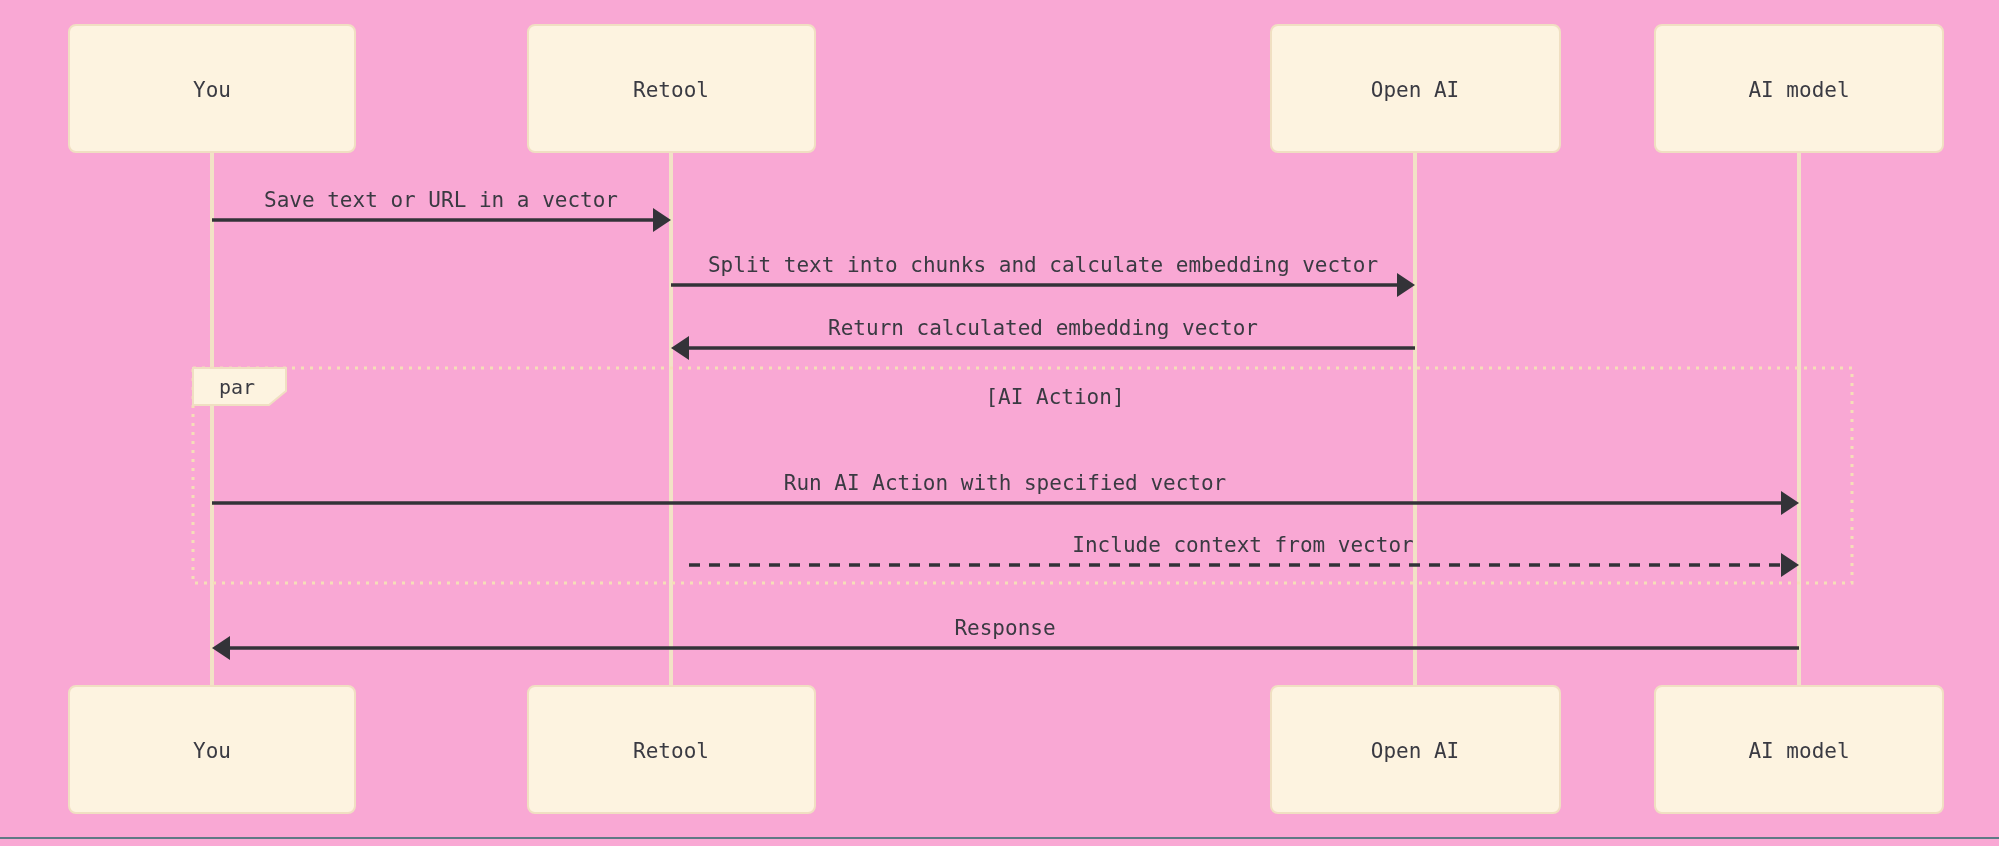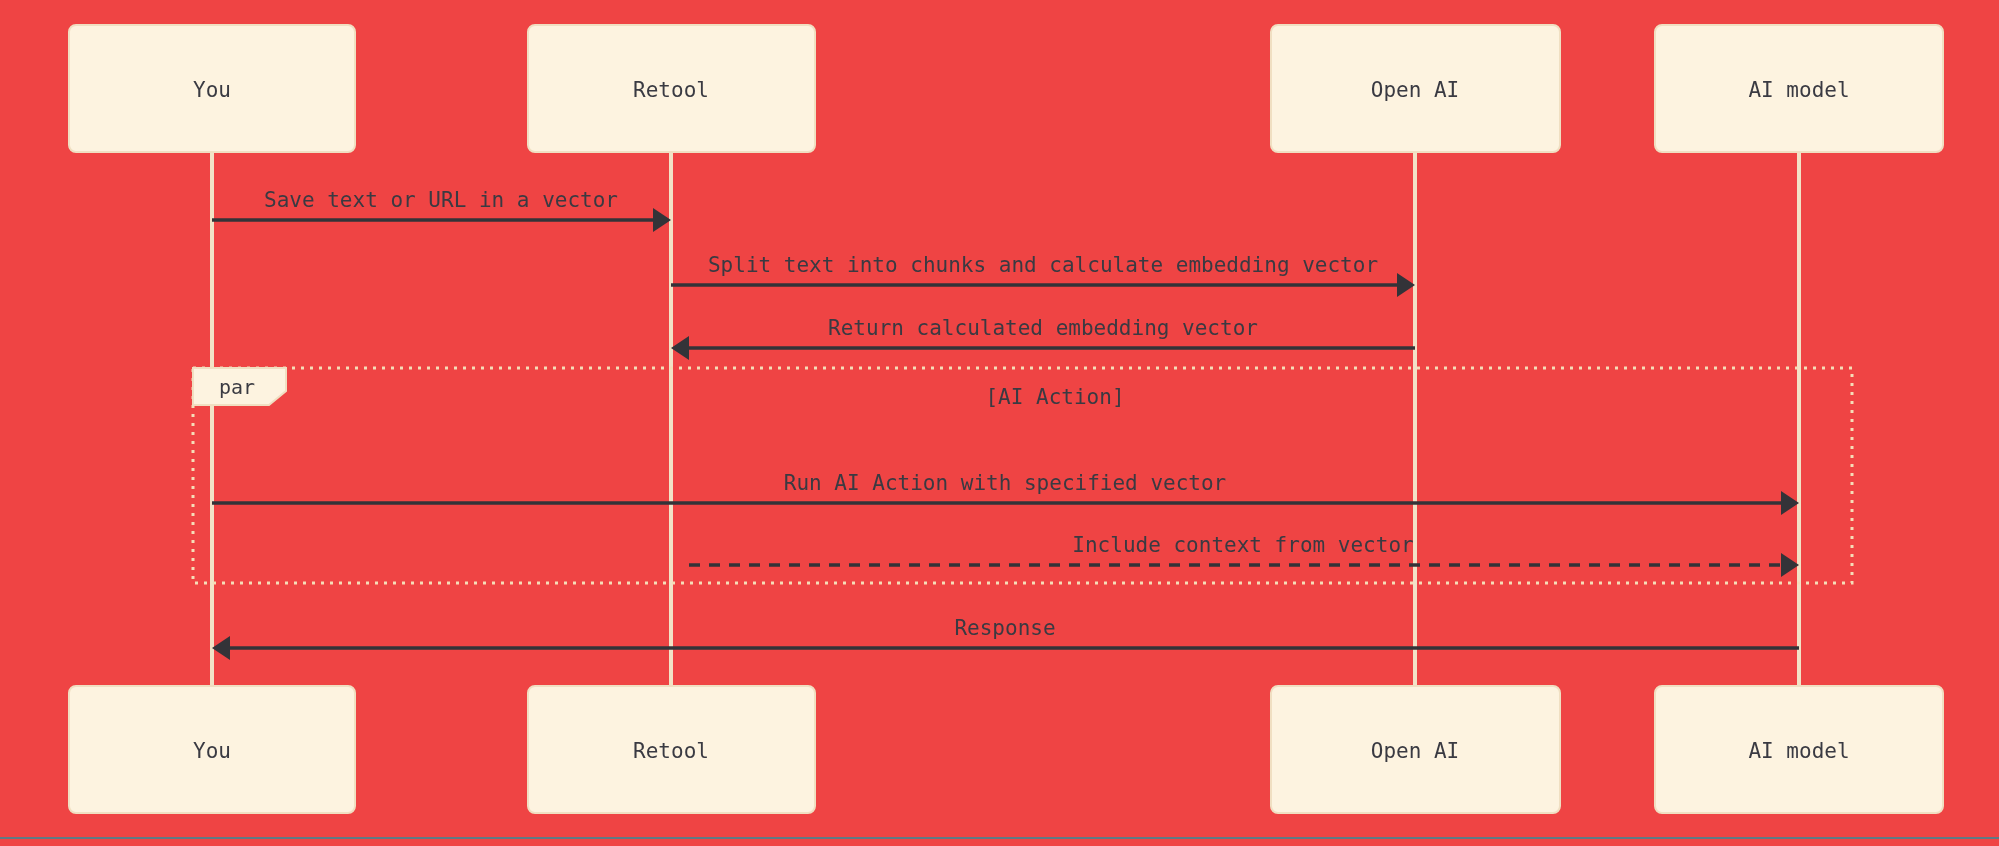--- a/index.html
+++ b/index.html
@@ -10,21 +10,21 @@
   body {
     width: 1999px;
     height: 846px;
     overflow: hidden;
     font-family: "DejaVu Sans Mono", "Liberation Mono", monospace;
   }
   #diagram-root {
     position: relative;
     width: 1999px;
     height: 846px;
-    background: #ef4444;
+    background: #f9a8d4;
   }
   svg.seq {
     display: block;
     width: 1999px;
     height: 846px;
   }
   .actor-box {
     fill: #FDF3E0;
     stroke: #F0DFC2;
     stroke-width: 2;

